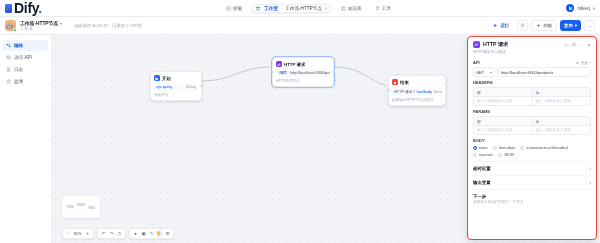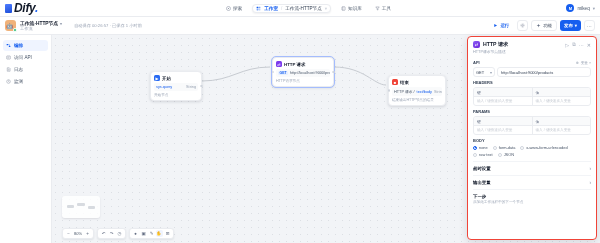--- a/index.html
+++ b/index.html
@@ -22,21 +22,21 @@
     align-items: center;
     padding: 0 5px;
     position: relative;
   }
   .logo { display: flex; align-items: center; gap: 2px; width: 60px; }
   .logo-mark {
     width: 7px; height: 9px;
     background: linear-gradient(160deg,#4f7dff 0%,#1c4ed8 100%);
     border-radius: 1px;
   }
-  .logo-text { font-size: 12px; font-weight: 700; letter-spacing: -0.3px; color: #101828; font-style: italic; }
+  .logo-text { font-size: 14px; font-weight: 700; letter-spacing: -0.3px; color: #101828; }
   .logo-dot { color: #2a6bf2; }
 
   .topnav { display: flex; align-items: center; gap: 7px; margin-left: 158px; }
   .nav-item {
     display: flex; align-items: center; gap: 2px;
     font-size: 4.6px; color: #475467;
     padding: 2px 3px; border-radius: 3px;
     white-space: nowrap;
   }
   .pill-group { display:flex; align-items:center; gap:3px; background:#fff; border:1px solid #eaecf0; border-radius:4px; padding:1px 3px; box-shadow:0 1px 2px rgba(16,24,40,.06);}

